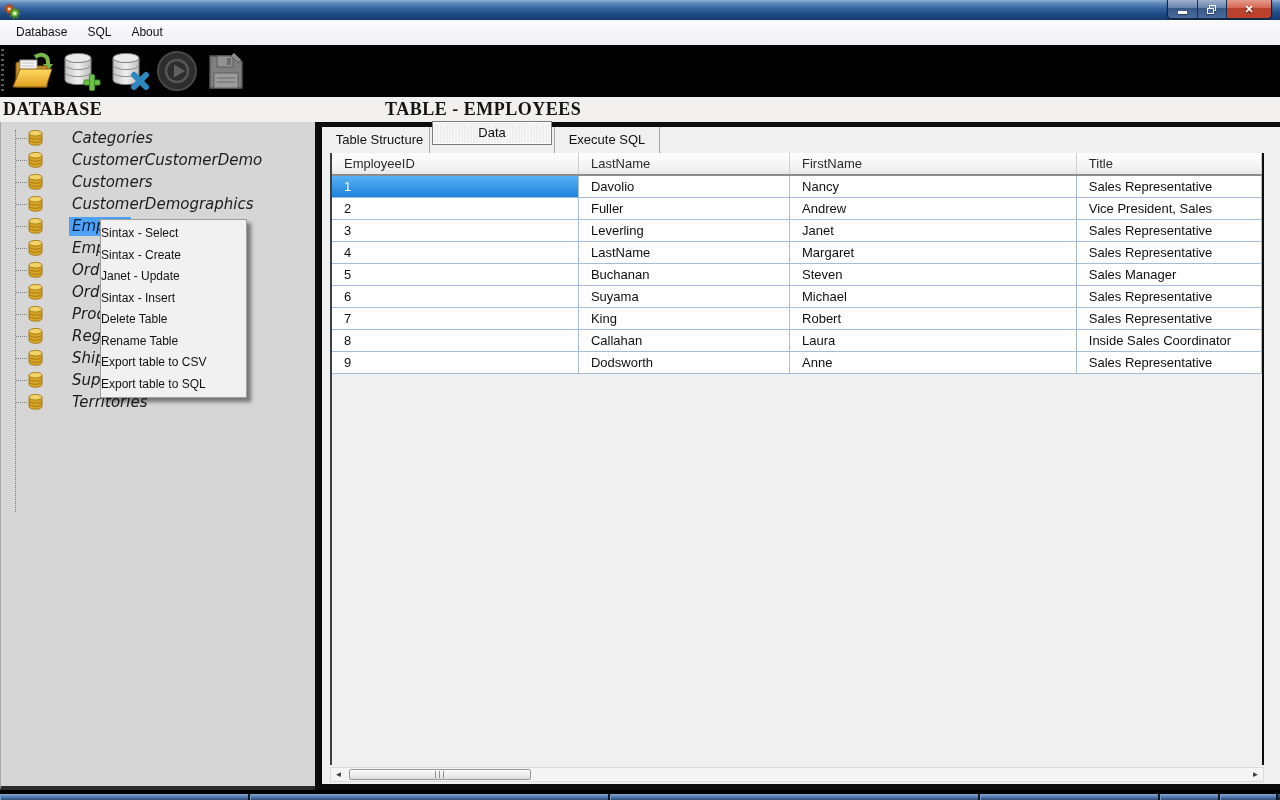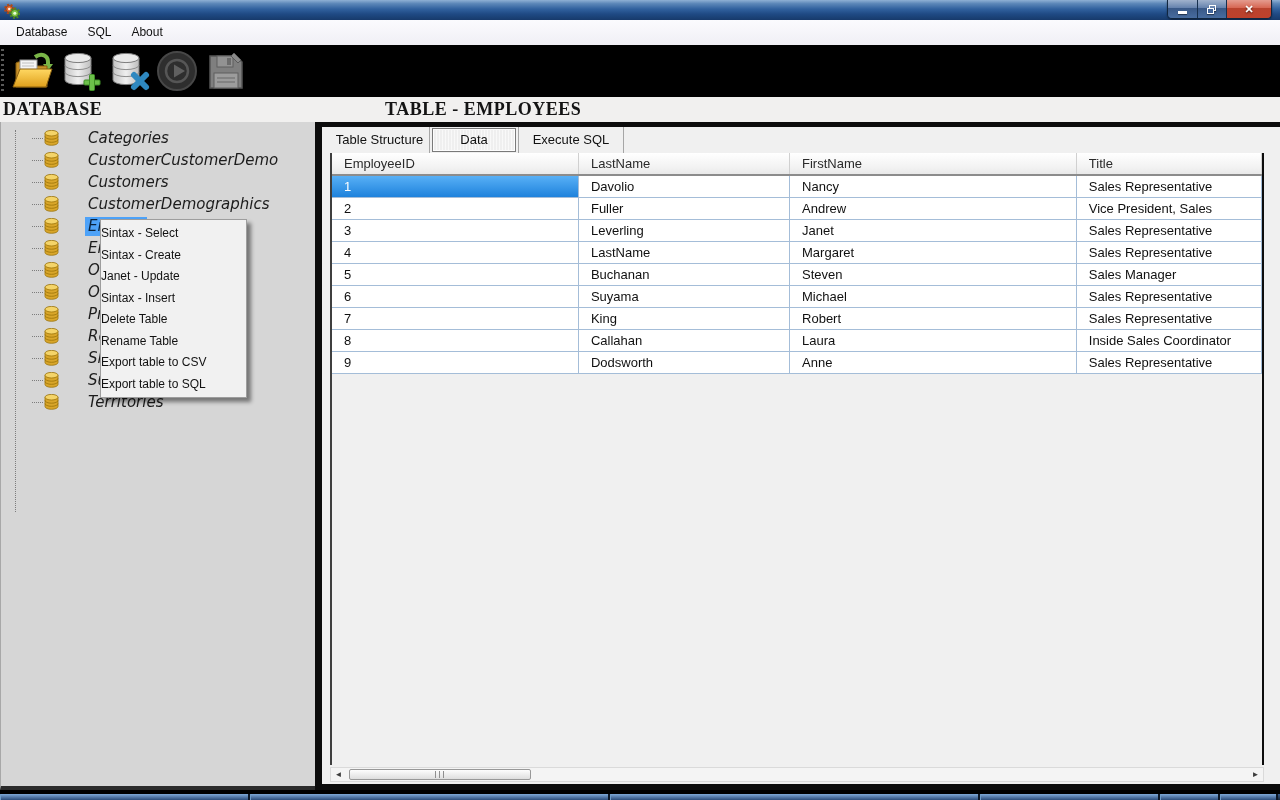--- a/index.html
+++ b/index.html
@@ -44,38 +44,38 @@
   .headerstrip { position:absolute; left:0; top:97px; width:1280px; height:25px; background:#f1f0ef; }
   .headerstrip .hdr { position:absolute; top:0; font-family:"Liberation Serif", serif; font-weight:bold;
     font-size:18px; letter-spacing:.5px; color:#141414; line-height:25px; }
   .hdr-left { left:3px; } .hdr-right { left:385px; }
 
   
   .leftpanel { position:absolute; left:0; top:122px; width:315px; height:668px; background:#d6d6d6;
     border-left:1px solid #a8a8a8; border-bottom:4px solid #2b2b2b; }
   ul.tree { list-style:none; position:relative; padding-top:5px; }
   ul.tree::before { content:''; position:absolute; left:14px; top:8px; height:382px; border-left:1px dotted #7d7d7d; }
-  ul.tree li { position:relative; height:22px; padding-left:68px; display:flex; align-items:center;margin-left:16px; }
+  ul.tree li { position:relative; height:22px; padding-left:68px; display:flex; align-items:center; }
   ul.tree li::before { content:''; position:absolute; left:15px; top:11px; width:11px; border-top:1px dotted #7d7d7d; }
   .tree-ico { position:absolute; left:27px; top:3px; width:15px; height:16px; }
   .tlabel { font-family:"DejaVu Sans", sans-serif; font-style:italic; font-size:15px; color:#1c1c1c;
     white-space:nowrap; padding:0 3px; line-height:19px; }
   .tlabel.sel { background:#4da2f8; color:#09213a; }
 
   
   .divider-v { position:absolute; left:315px; top:122px; width:7px; height:668px; background:#0c0c0c; }
 
   
   .rightpanel { position:absolute; left:322px; top:122px; width:958px; height:668px; background:#f0f0f0;
     border-top:5px solid #0c0c0c; border-bottom:6px solid #0c0c0c; }
-  .tabbar { position:absolute; left:0; top:0; width:100%; height:26px; display:flex; padding-left:8px; }
+  .tabbar { position:absolute; left:0; top:0; width:100%; height:26px; display:flex; align-items:center; padding-left:8px; }
   .tab { height:26px; line-height:26px; text-align:center; font-size:13px; color:#111; }
   .tab-sep { width:1px; height:26px; background:#a6a6a6; }
   .tab.t0 { width:99px; } .tab.t2 { width:104px; }
-  .tab.active { width:84px; height:24px; line-height:22px; margin:1px 2px 16px 2px;
+  .tab.active { width:120px; height:24px; line-height:22px; margin:1px 2px 16px 2px;
     border:1px solid #7a7a7a; background:
       repeating-linear-gradient(90deg, rgba(255,255,255,.6) 0 1px, transparent 1px 3px), #efefef;
     box-shadow:inset 0 0 0 1px #fdfdfd; }
 
   
   .grid { position:absolute; left:8px; top:26px; width:934px; height:612px; background:#f0f0f0;
     border-left:2px solid #3f3f3f; border-right:2px solid #0c0c0c; }
   .grow { display:flex; }
   .gh { height:23px; background:linear-gradient(#ffffff,#f2f2f2 70%, #e9e9e9); border-bottom:2px solid #8c8c8c; }
   .gh .cell { font-size:13px; color:#2a2a2a; line-height:21px; border-right:1px solid #d0d0d0; }

